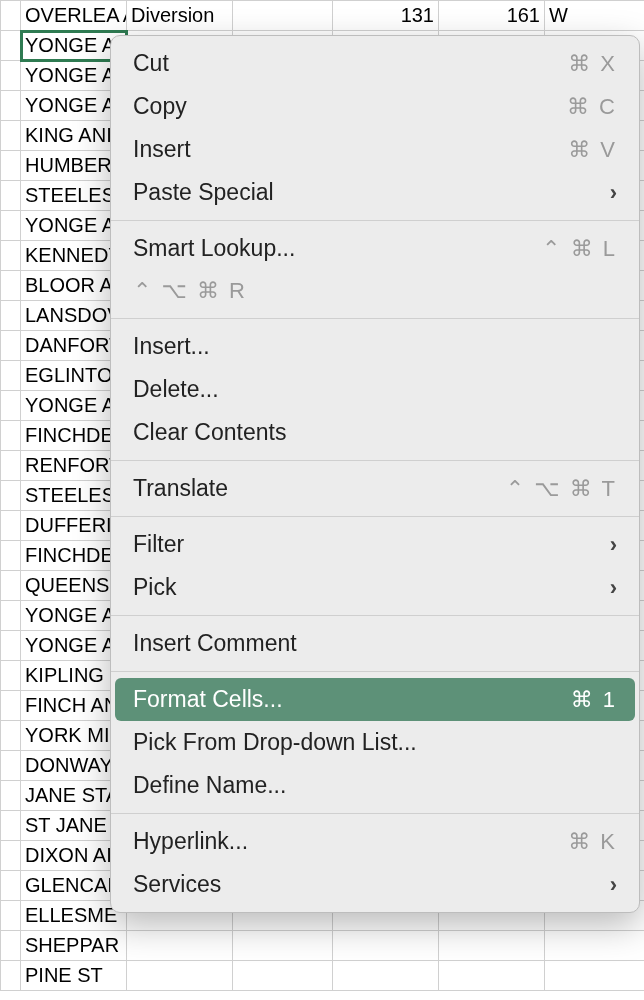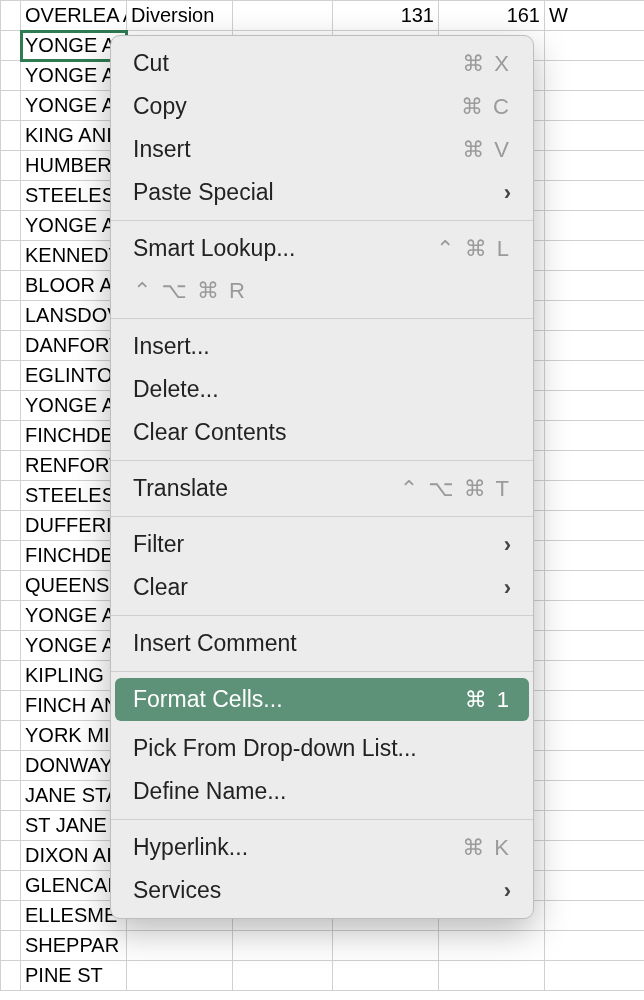--- a/index.html
+++ b/index.html
@@ -42,41 +42,41 @@
   td.rowhdr { background: #fff; }
   td.num { text-align: right; }
   .sel {
     outline: 3px solid #2f7b52;
     outline-offset: -2px;
   }
   .menu {
     position: absolute;
     left: 110px;
     top: 35px;
-    width: 424px;
+    width: 530px;
     background: #ececec;
     border: 1px solid #bdbdbd;
     border-radius: 10px;
     box-shadow: 0 12px 36px rgba(0,0,0,0.28);
     padding: 6px 0;
     font-size: 23px;
     color: #222;
   }
   .menu-item {
     display: flex;
     align-items: center;
     justify-content: space-between;
     padding: 8px 22px 8px 22px;
     cursor: default;
   }
   .menu-item.highlight {
     background: #5d9178;
     color: #fff;
     border-radius: 6px;
-    margin: 6px 4px;
+    margin: 0 4px;
     padding-left: 18px;
     padding-right: 18px;
   }
   .menu-sep {
     height: 1px;
     background: #cfcfcf;
     margin: 6px 0;
   }
   .shortcut {
     color: #9a9a9a;
@@ -446,21 +446,21 @@
     <div class="menu-item">
       <span>Translate</span>
       <span class="shortcut">⌃ ⌥ ⌘ T</span>
     </div>
     <div class="menu-sep"></div>
     <div class="menu-item">
       <span>Filter</span>
       <span class="chev">›</span>
     </div>
     <div class="menu-item">
-      <span>Clear</span>
+      <span>Pick</span>
       <span class="chev">›</span>
     </div>
     <div class="menu-sep"></div>
     <div class="menu-item">
       <span>Insert Comment</span>
     </div>
     <div class="menu-sep"></div>
     <div class="menu-item highlight">
       <span>Format Cells...</span>
       <span class="shortcut">⌘ 1</span>

